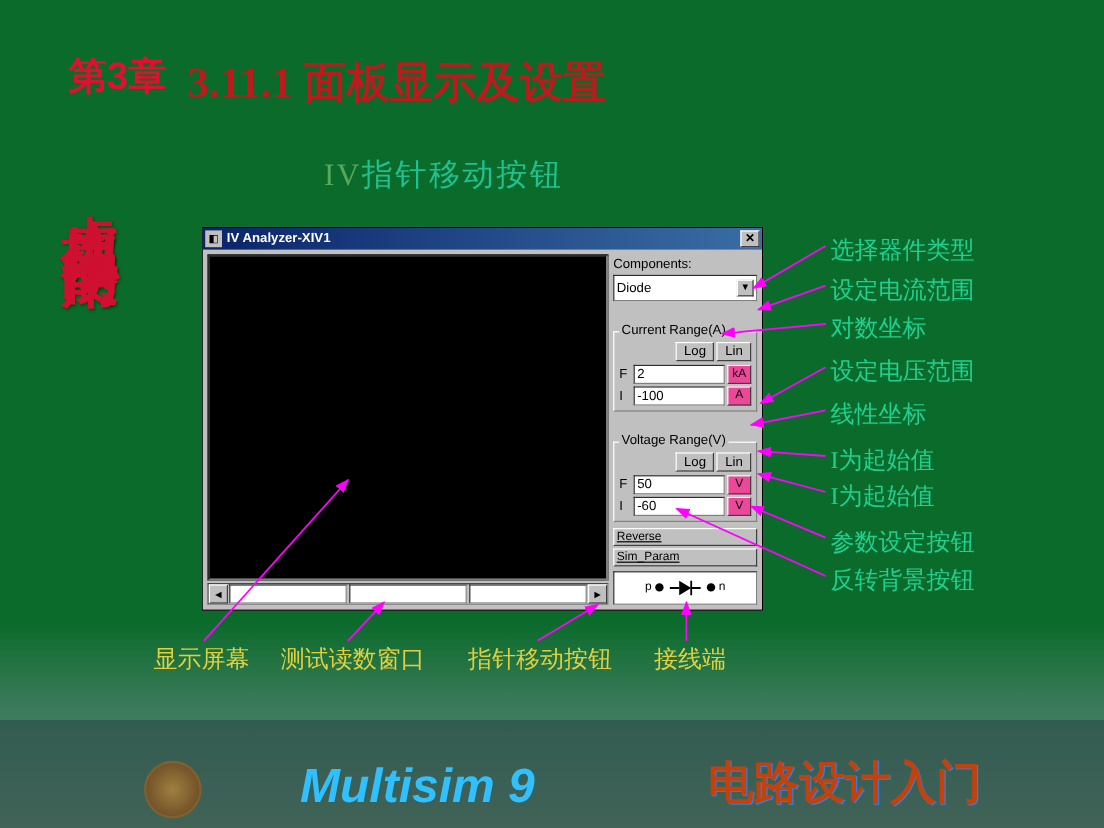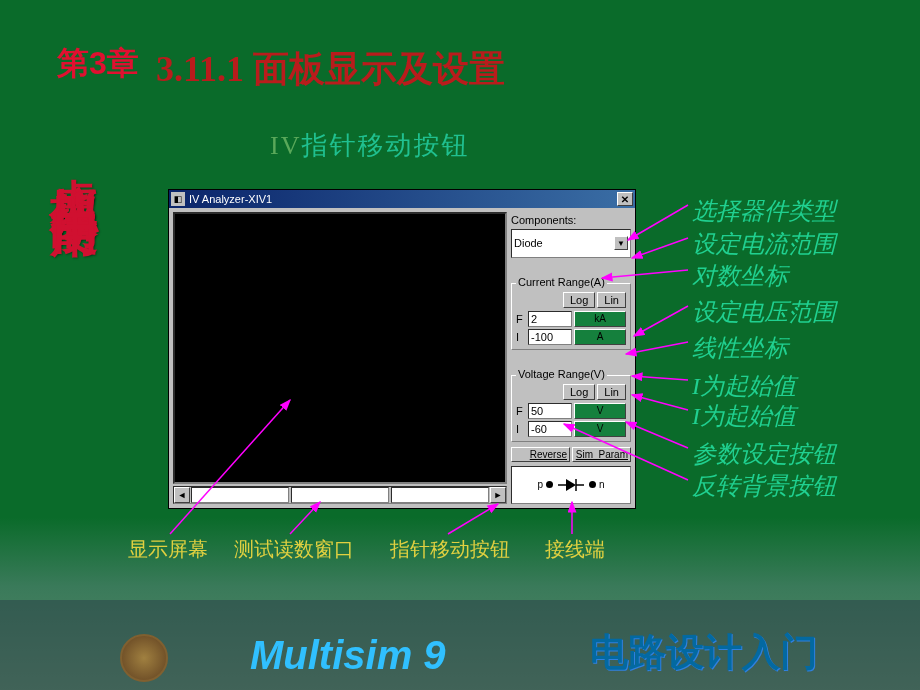--- a/index.html
+++ b/index.html
@@ -75,21 +75,21 @@
   width: 14px;
   height: 14px;
   background: #c0c0c0;
   margin-right: 4px;
   display: flex;
   align-items: center;
   justify-content: center;
   font-size: 9px;
   color: #000;
 }
-.titlebar-text { flex: 1; font-weight: normal; }
+.titlebar-text { flex: 1; font-weight: bold; }
 .titlebar-close {
   width: 16px;
   height: 14px;
   background: #c0c0c0;
   border: 1px solid #fff;
   border-right-color: #404040;
   border-bottom-color: #404040;
   color: #000;
   font-size: 10px;
   font-weight: bold;
@@ -191,68 +191,67 @@
 .btn-row { display: flex; gap: 2px; margin-bottom: 3px; justify-content: flex-end; }
 .win-btn {
   background: #c0c0c0;
   border: 1px solid #fff;
   border-right-color: #404040;
   border-bottom-color: #404040;
   padding: 1px 6px;
   font-size: 11px;
   cursor: pointer;
   min-width: 28px;
-  text-align: right;
+  text-align: left;
 }
 .val-row { display: flex; align-items: center; gap: 2px; margin-top: 2px; }
 .val-row .lab { width: 10px; font-size: 11px; }
 .val-input {
   flex: 1;
   background: #fff;
   border: 1px inset #808080;
   height: 16px;
   padding: 0 2px;
   font-size: 11px;
   display: flex;
   align-items: center;
 }
 .unit-sel {
-  width: 52px;
+  width: 20px;
   height: 16px;
-  background: #15803d;
+  background: #ec4899;
   border: 1px solid #fff;
   border-right-color: #404040;
   border-bottom-color: #404040;
   font-size: 10px;
   display: flex;
   align-items: center;
   justify-content: center;
   cursor: pointer;
 }
-.bottom-btn-row { display: flex; gap: 2px; margin-top: 4px; }
+.bottom-btn-row { display: flex; gap: 2px; margin-top: 4px; flex-direction: column; }
 .bottom-btn-row .win-btn { flex: 1; font-size: 10px; padding: 1px 2px; text-decoration: underline; }
 .symbol-box {
   background: #fff;
   border: 1px inset #808080;
   height: 40px;
   margin-top: 3px;
   display: flex;
   align-items: center;
   justify-content: center;
   position: relative;
 }
 .diode-sym { display:flex; align-items:center; font-size: 10px; }
 .diode-sym svg { margin: 0 2px; }
 .term { width: 7px; height: 7px; border-radius: 50%; background: #000; display: inline-block; margin: 0 3px; vertical-align: middle; }
 .annotation {
   position: absolute;
   color: #20d090;
-  font-size: 24px;
+  font-size: 20px;
   white-space: nowrap;
-  font-style: italic;
 }
 .annotation-yellow {
   position: absolute;
   color: #e0d040;
   font-size: 20px;
   white-space: nowrap;
 }
 .arrow-head { fill: #ff00ff; }
 .footer { position: absolute; bottom: 0; left: 0; width: 100%; height: 90px; background: rgba(40,60,70,0.5); }
 .footer-logo {
@@ -272,21 +271,21 @@
   color: #30c0ff;
   font-style: italic;
   font-weight: bold;
   font-size: 40px;
   font-family: Arial, sans-serif;
 }
 .footer-chinese {
   position: absolute;
   bottom: 12px;
   left: 590px;
-  color: #0369a1;
+  color: #c2410c;
   font-size: 38px;
   font-weight: bold;
   font-family: "STXingkai", "KaiTi", serif;
   text-shadow: 1px 1px 0 #3080e0;
 }
 svg.pointer-svg { position: absolute; top:0; left:0; width:920px; height:690px; pointer-events:none; overflow:visible; }
 </style>
 </head>
 <body>
 

